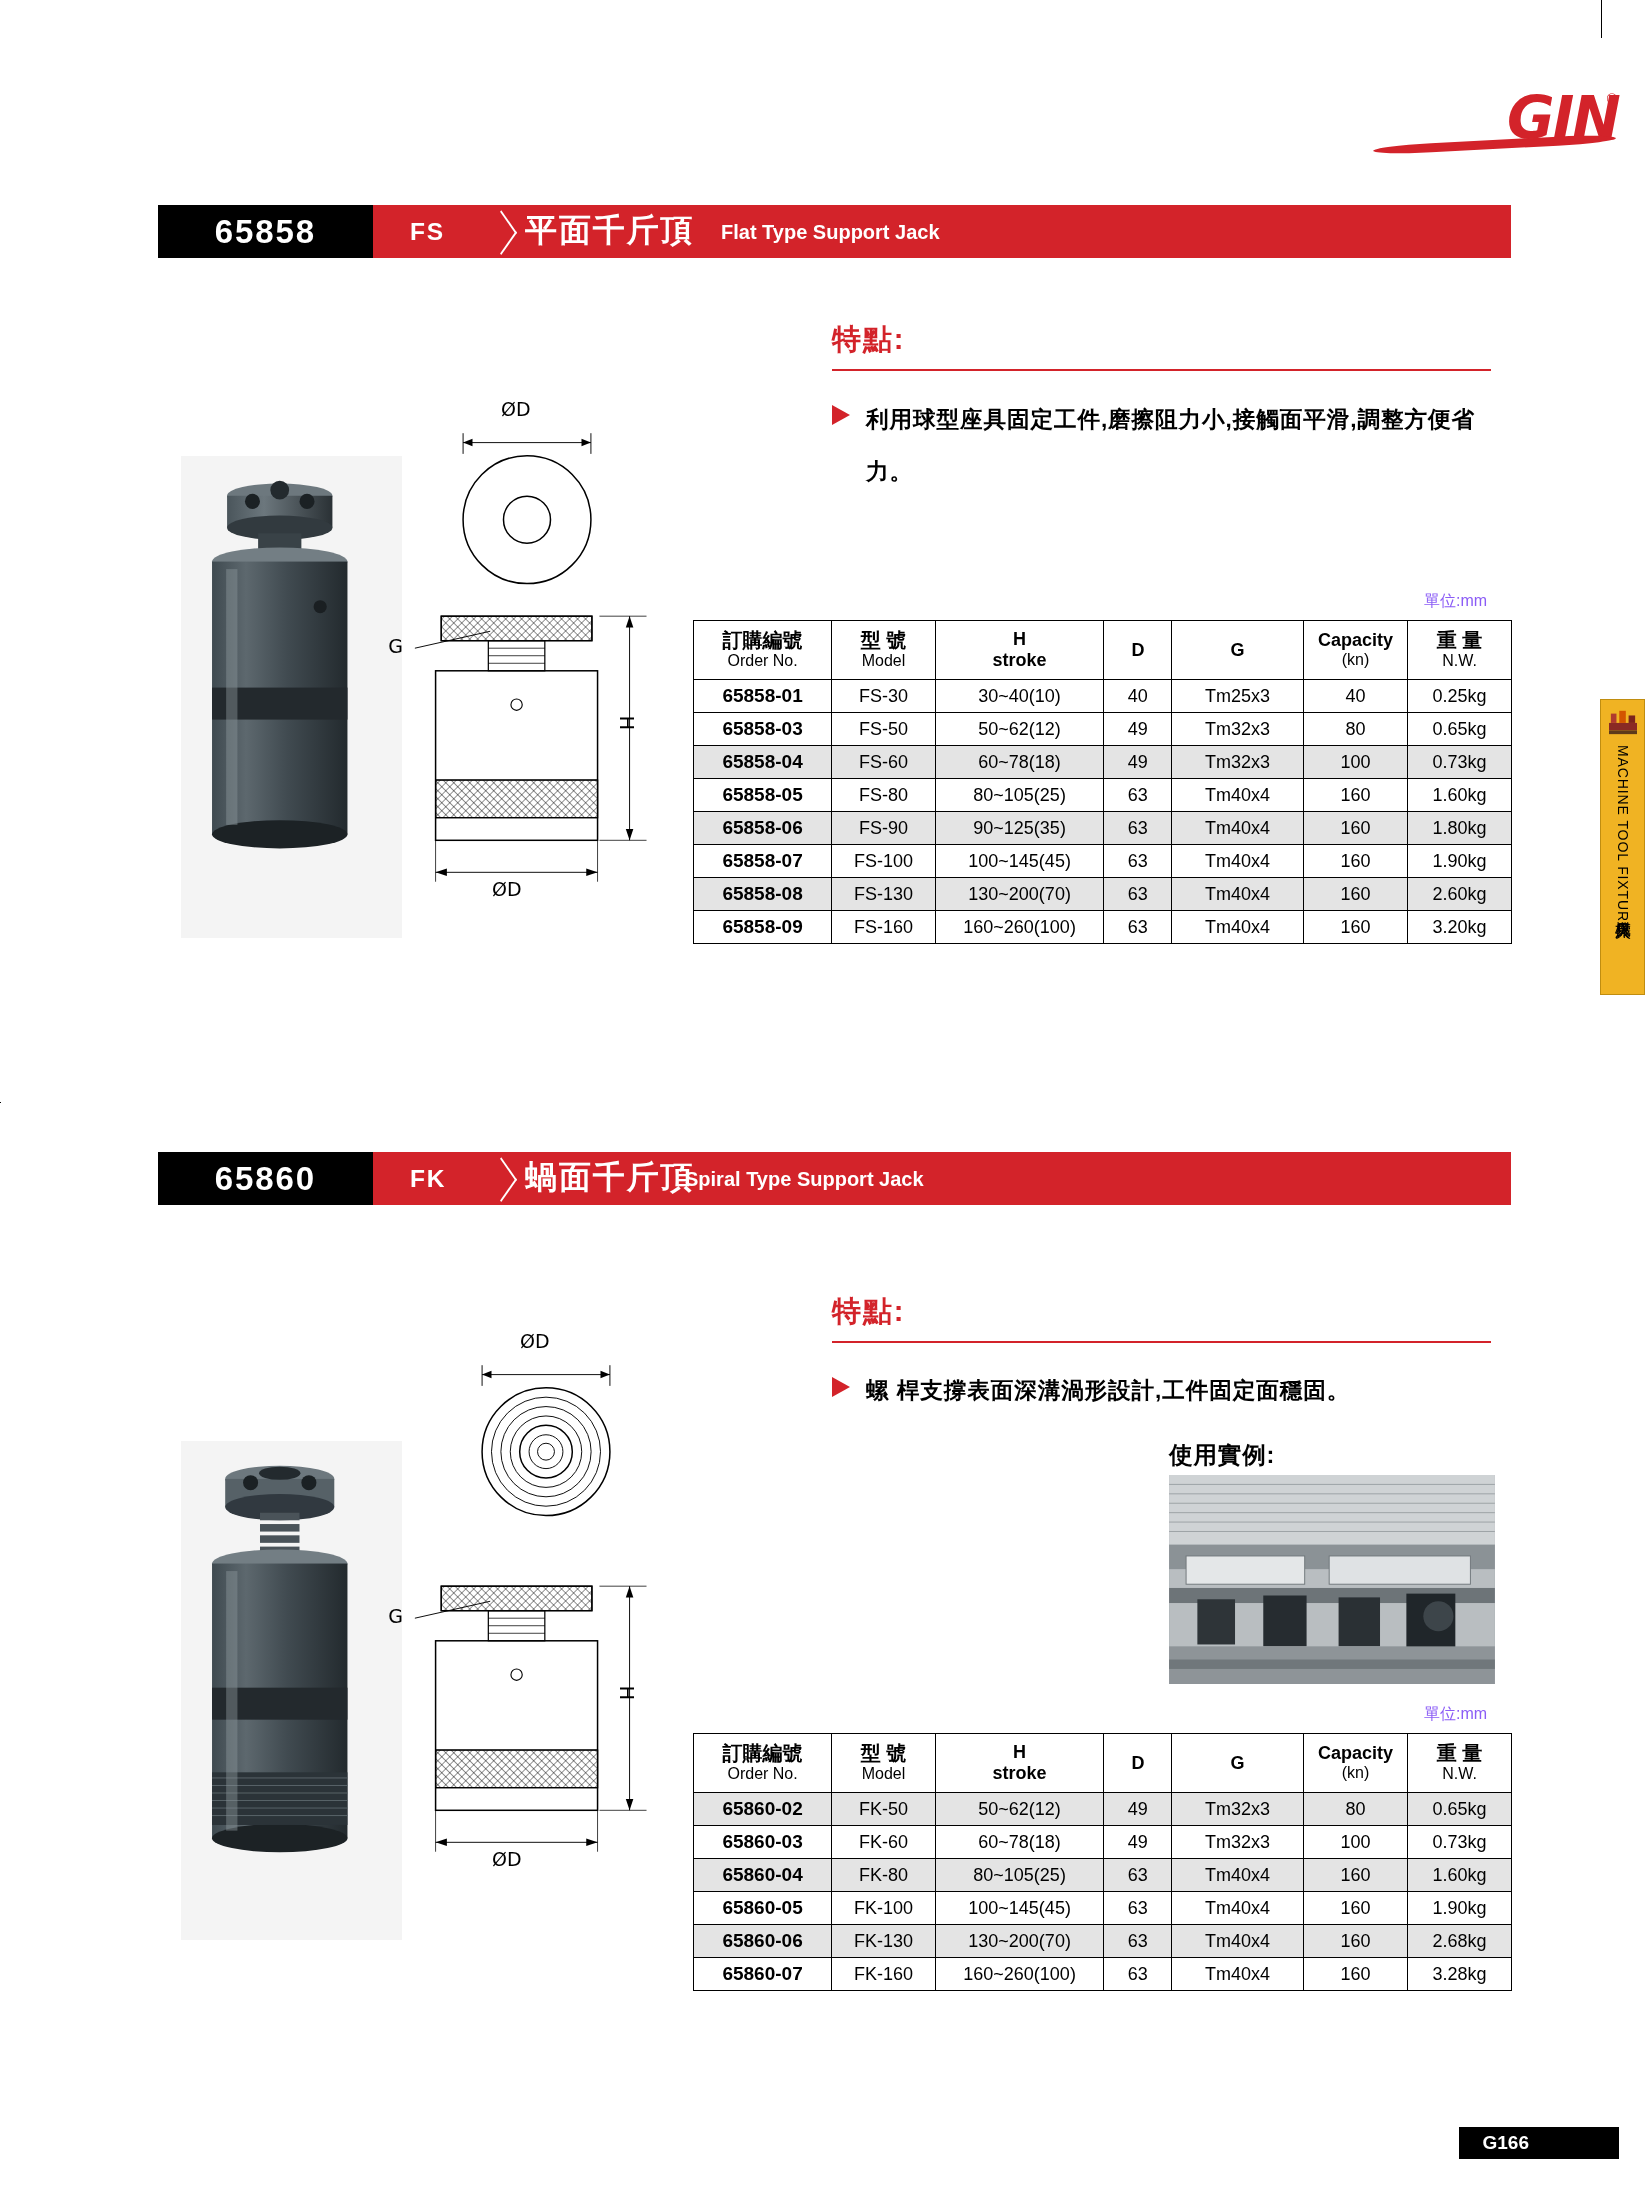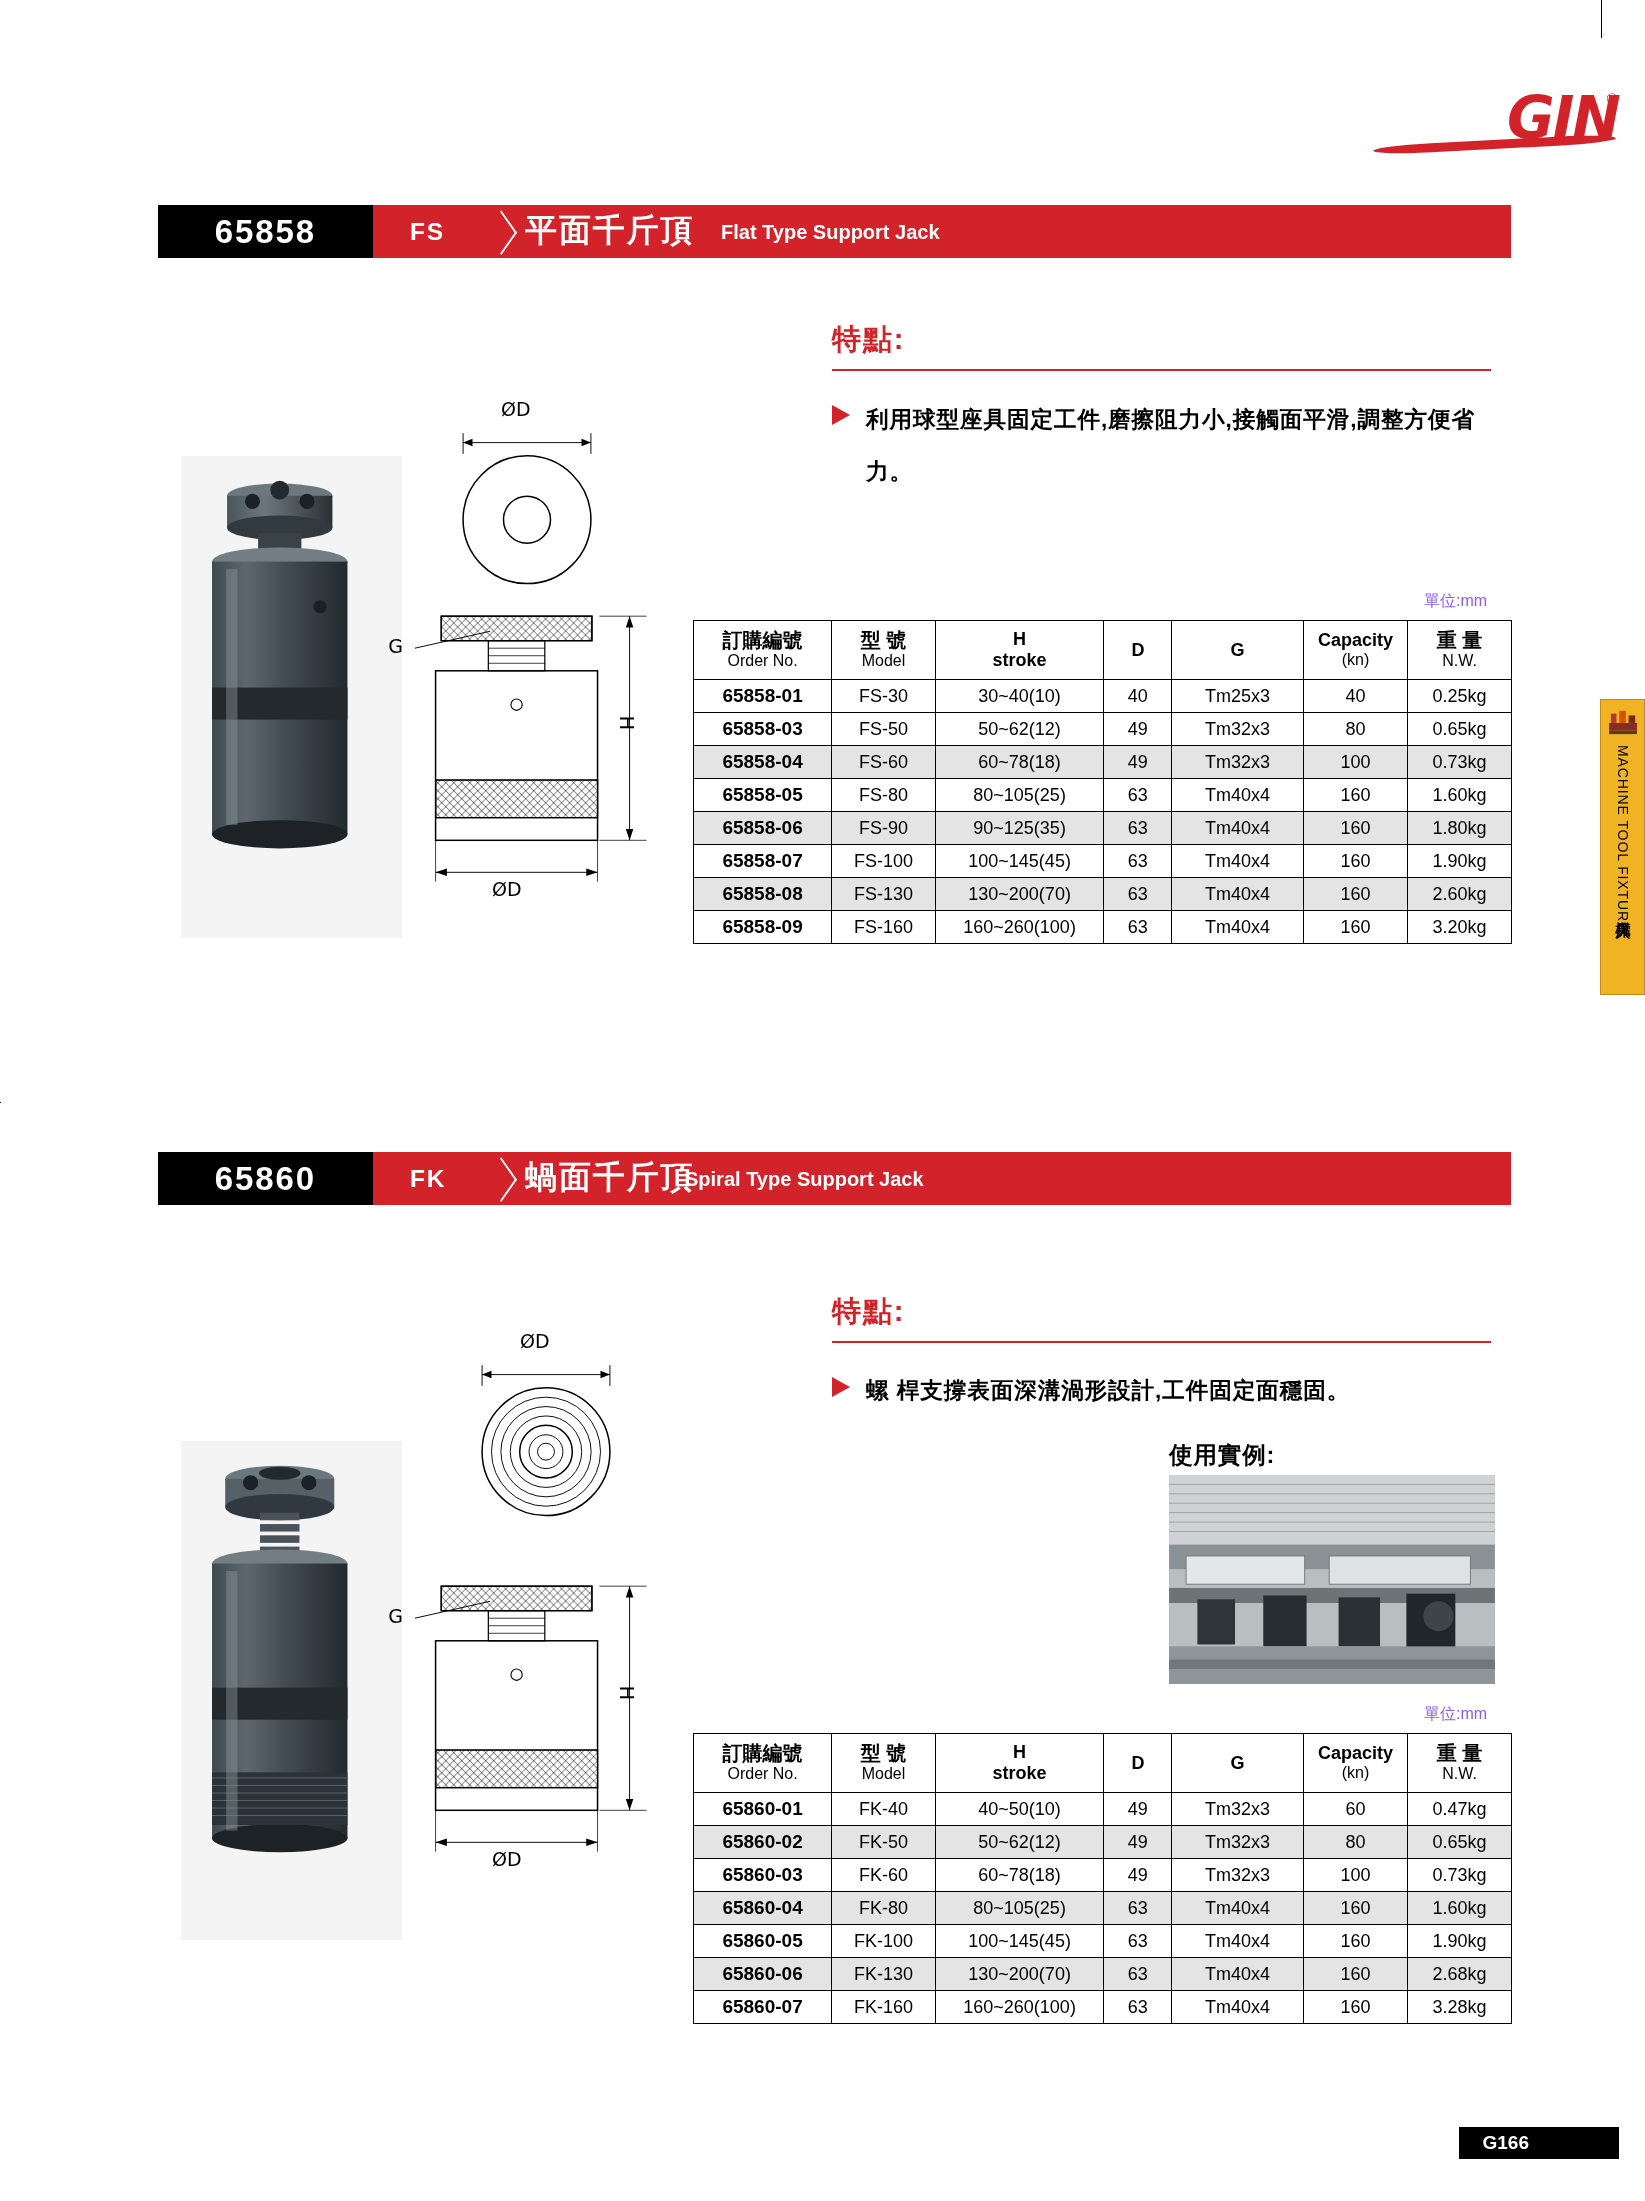--- a/index.html
+++ b/index.html
@@ -693,29 +693,20 @@
         <span>Capacity</span>
         <span class="sub">(kn)</span>
       </th>
       <th class="cn" style="width:104px;">
         <span>重 量</span>
         <span class="sub">N.W.</span>
       </th>
     </tr>
   </thead>
   <tbody>
-    <tr>
-        <td class="order">65860-01</td>
-        <td>FK-40</td>
-        <td>40~50(10)</td>
-        <td>49</td>
-        <td>Tm32x3</td>
-        <td>60</td>
-        <td>0.47kg</td>
-      </tr>
     <tr class="alt">
         <td class="order">65860-02</td>
         <td>FK-50</td>
         <td>50~62(12)</td>
         <td>49</td>
         <td>Tm32x3</td>
         <td>80</td>
         <td>0.65kg</td>
       </tr>
     <tr>

